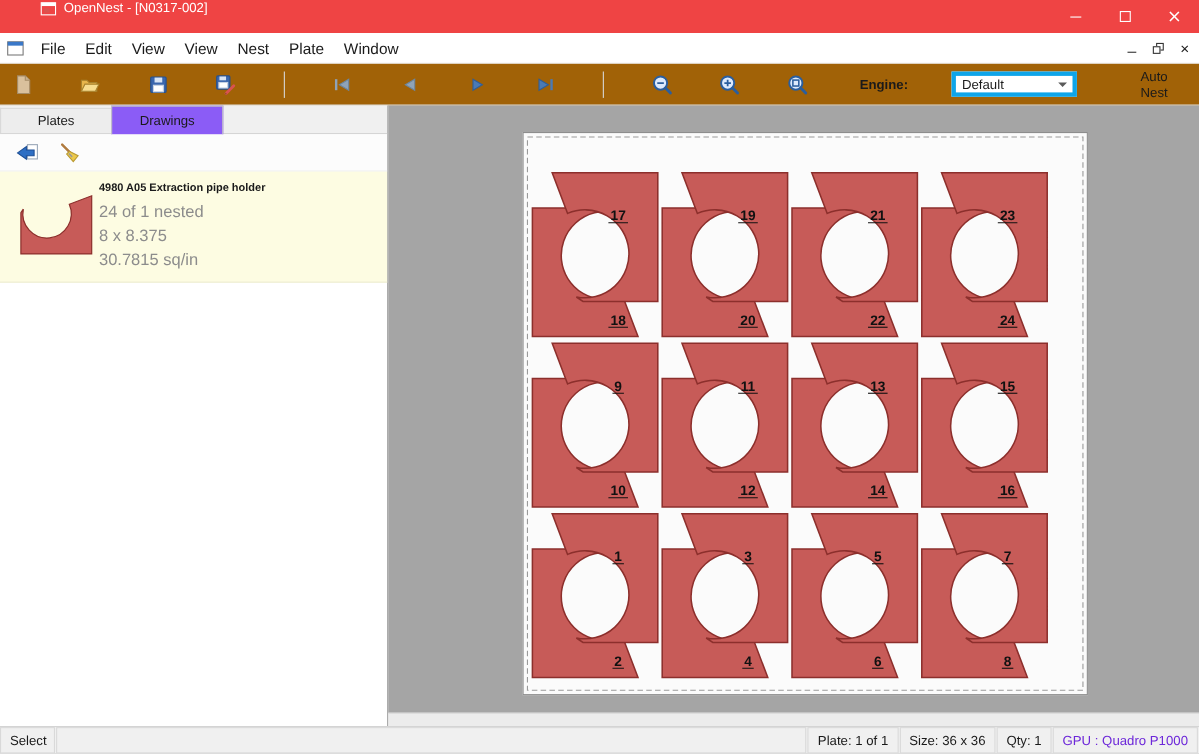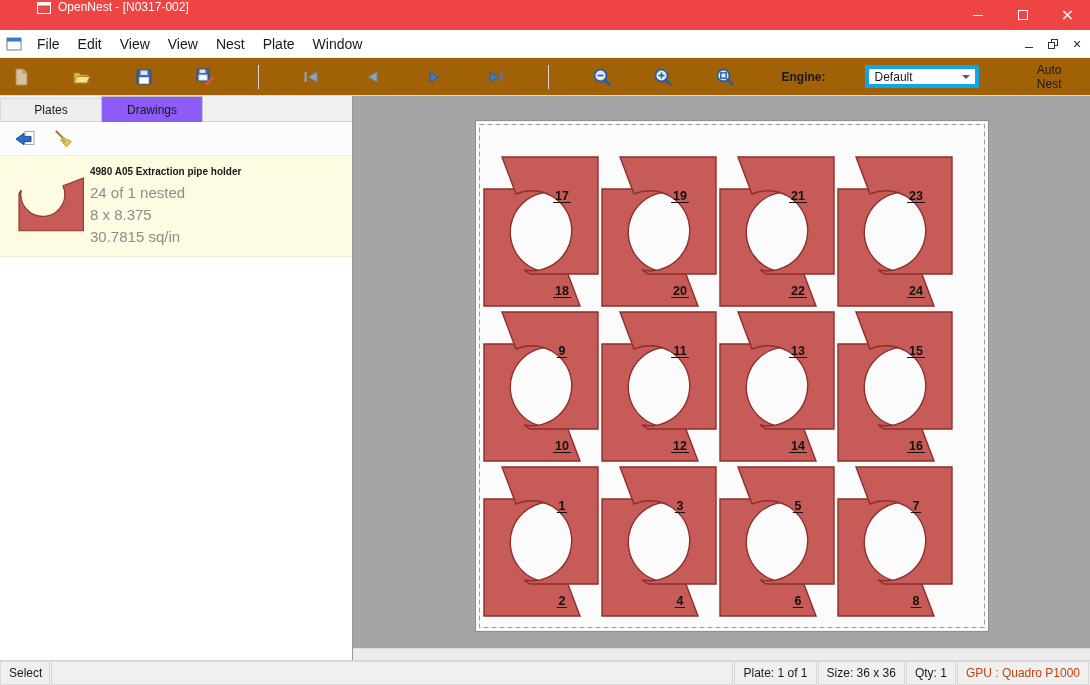--- a/index.html
+++ b/index.html
@@ -61,21 +61,21 @@
   .plate { position:absolute; left:98px; top:24px; width:514px; height:512px; background:#fbfbfb; border:1px solid #8d8d8d;margin-left:24px; }
   .plate svg { display:block; }
   .hstrip { position:absolute; left:0; right:0; bottom:0; height:12px; background:#ececec; border-top:1px solid #dcdcdc; }
 
   
   .statusbar { height:25px; flex:0 0 25px; background:#f0f0f0; border-top:1px solid #d4d4d4; display:flex; align-items:stretch; padding:0; }
   .scell { border:1px solid #d9d9d9; display:flex; align-items:center; padding:0 8px; margin-right:1px; white-space:nowrap; }
   .w-select { width:50px; }
   .w-loc { width:160px; color:#9b9b9b; }
   .flexfill { flex:1; }
-  .gpu { color:#c2410c; }
+  .gpu { color:#6d28d9; }
 </style>
 </head>
 <body>
 
 <div id="app">
 
   <div class="titlebar">
     <svg class="appicon" viewBox="0 0 16 16">
       <rect x="1.5" y="2.5" width="13" height="11" fill="none" stroke="#fff" stroke-width="1"></rect>
       <rect x="1.5" y="2.5" width="13" height="3" fill="#fff"></rect>

